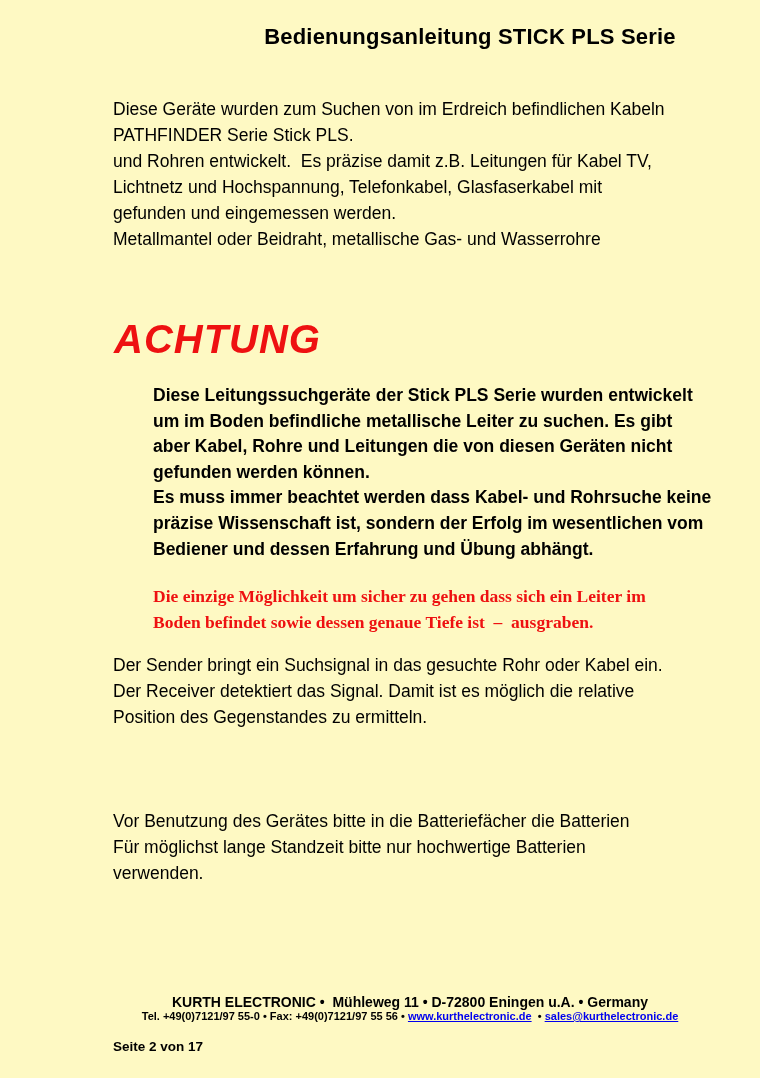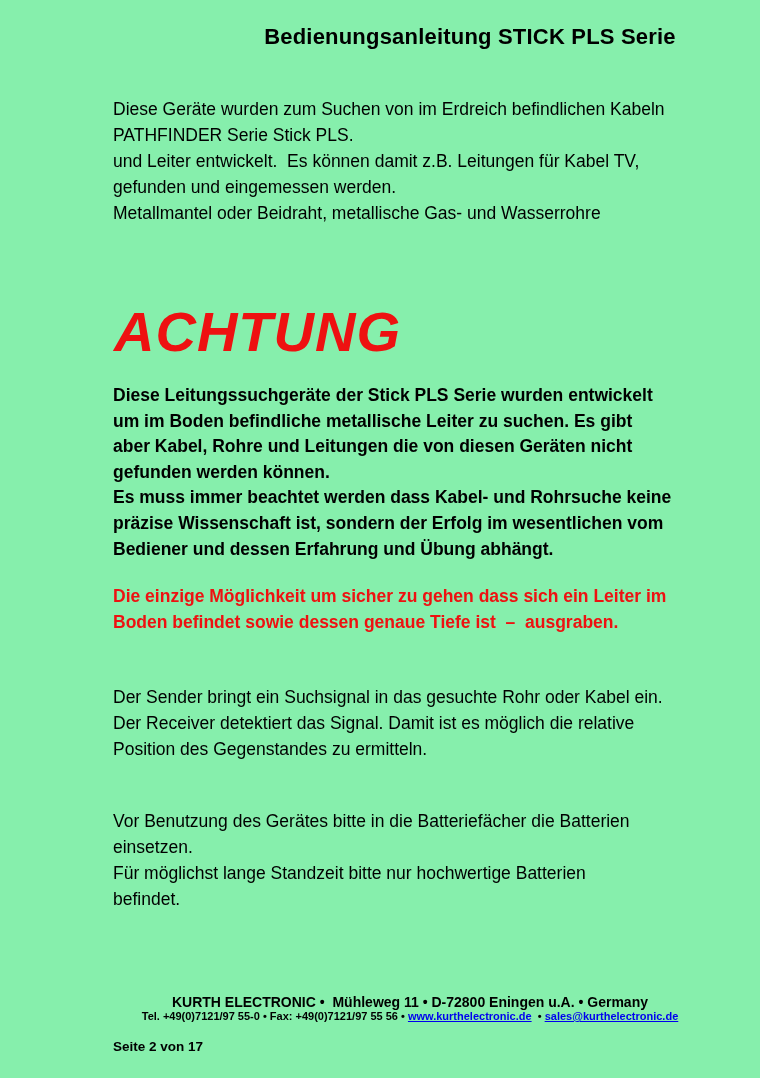--- a/index.html
+++ b/index.html
@@ -11,21 +11,21 @@
     width: 760px;
     height: 1078px;
     position: relative;
     font-family: "Liberation Sans", sans-serif;
     color: #000000;
     overflow: hidden;
   }
   .page {
     position: absolute;
     inset: 0;
-    background: #86efac;
+    background: #fef9c3;
   }
   .header-title {
     position: absolute;
     top: 24px;
     left: 180px;
     width: 580px;
     text-align: center;
     font-size: 22px;
     font-weight: bold;
     letter-spacing: 0.2px;
@@ -36,37 +36,38 @@
     left: 113px;
     width: 600px;
     font-size: 17.5px;
     line-height: 26px;
   }
   .para .line {
     white-space: pre-wrap;
   }
   .para.bold {
     font-weight: bold;
+    margin-left: 40px;
   }
   .achtung {
     position: absolute;
     left: 114px;
-    top: 308px;
-    font-size: 56px;
+    top: 315px;
+    font-size: 40px;
     line-height: 48px;
     font-weight: bold;
     font-style: italic;
     letter-spacing: 1px;
     color: var(--warning-red, #ee1111);
     white-space: nowrap;
   }
   .intro       { top: 96px; }
   .warnblack   { top: 383px; line-height: 25.6px; }
-  .warnred     { top: 583px; color: var(--warning-red, #ee1111); }
-  .sender      { top: 684px; }
+  .warnred     { top: 583px; color: var(--warning-red, #ee1111); font-family: Liberation Serif, serif; }
+  .sender      { top: 652px; }
   .battery     { top: 808px; }
   .footer-address {
     position: absolute;
     top: 994px;
     left: 113px;
     width: 594px;
     text-align: center;
     font-size: 14px;
     font-weight: bold;
     white-space: pre-wrap;
@@ -100,21 +101,22 @@
 </head>
 <body>
 
 <div class="page">
 
   <div class="header-title">Bedienungsanleitung STICK PLS Serie</div>
 
   <div class="para intro">
       <div class="line">Diese Geräte wurden zum Suchen von im Erdreich befindlichen Kabeln</div>
       <div class="line">PATHFINDER Serie Stick PLS.</div>
-      <div class="line">und Leiter entwickelt.  Es können damit z.B. Leitungen für Kabel TV,</div>
+      <div class="line">und Rohren entwickelt.  Es präzise damit z.B. Leitungen für Kabel TV,</div>
+      <div class="line">Lichtnetz und Hochspannung, Telefonkabel, Glasfaserkabel mit</div>
       <div class="line">gefunden und eingemessen werden.</div>
       <div class="line">Metallmantel oder Beidraht, metallische Gas- und Wasserrohre</div>
     </div>
 
   <div class="achtung">ACHTUNG</div>
 
   <div class="para bold warnblack">
       <div class="line">Diese Leitungssuchgeräte der Stick PLS Serie wurden entwickelt</div>
       <div class="line">um im Boden befindliche metallische Leiter zu suchen. Es gibt</div>
       <div class="line">aber Kabel, Rohre und Leitungen die von diesen Geräten nicht</div>
@@ -130,23 +132,22 @@
     </div>
 
   <div class="para sender">
       <div class="line">Der Sender bringt ein Suchsignal in das gesuchte Rohr oder Kabel ein.</div>
       <div class="line">Der Receiver detektiert das Signal. Damit ist es möglich die relative</div>
       <div class="line">Position des Gegenstandes zu ermitteln.</div>
     </div>
 
   <div class="para battery">
       <div class="line">Vor Benutzung des Gerätes bitte in die Batteriefächer die Batterien</div>
-      <div class="line">einsetzen.</div>
       <div class="line">Für möglichst lange Standzeit bitte nur hochwertige Batterien</div>
-      <div class="line">befindet.</div>
+      <div class="line">verwenden.</div>
     </div>
 
   <div class="footer-address">KURTH ELECTRONIC •  Mühleweg 11 • D-72800 Eningen u.A. • Germany</div>
 
   <div class="footer-contact"><span>Tel. +49(0)7121/97 55-0 • Fax: +49(0)7121/97 55 56 • </span><a class="link" href="#">www.kurthelectronic.de</a><span>  • </span><a class="link" href="#">sales@kurthelectronic.de</a></div>
 
   <div class="page-number">Seite 2 von 17</div>
 
 </div>
 

